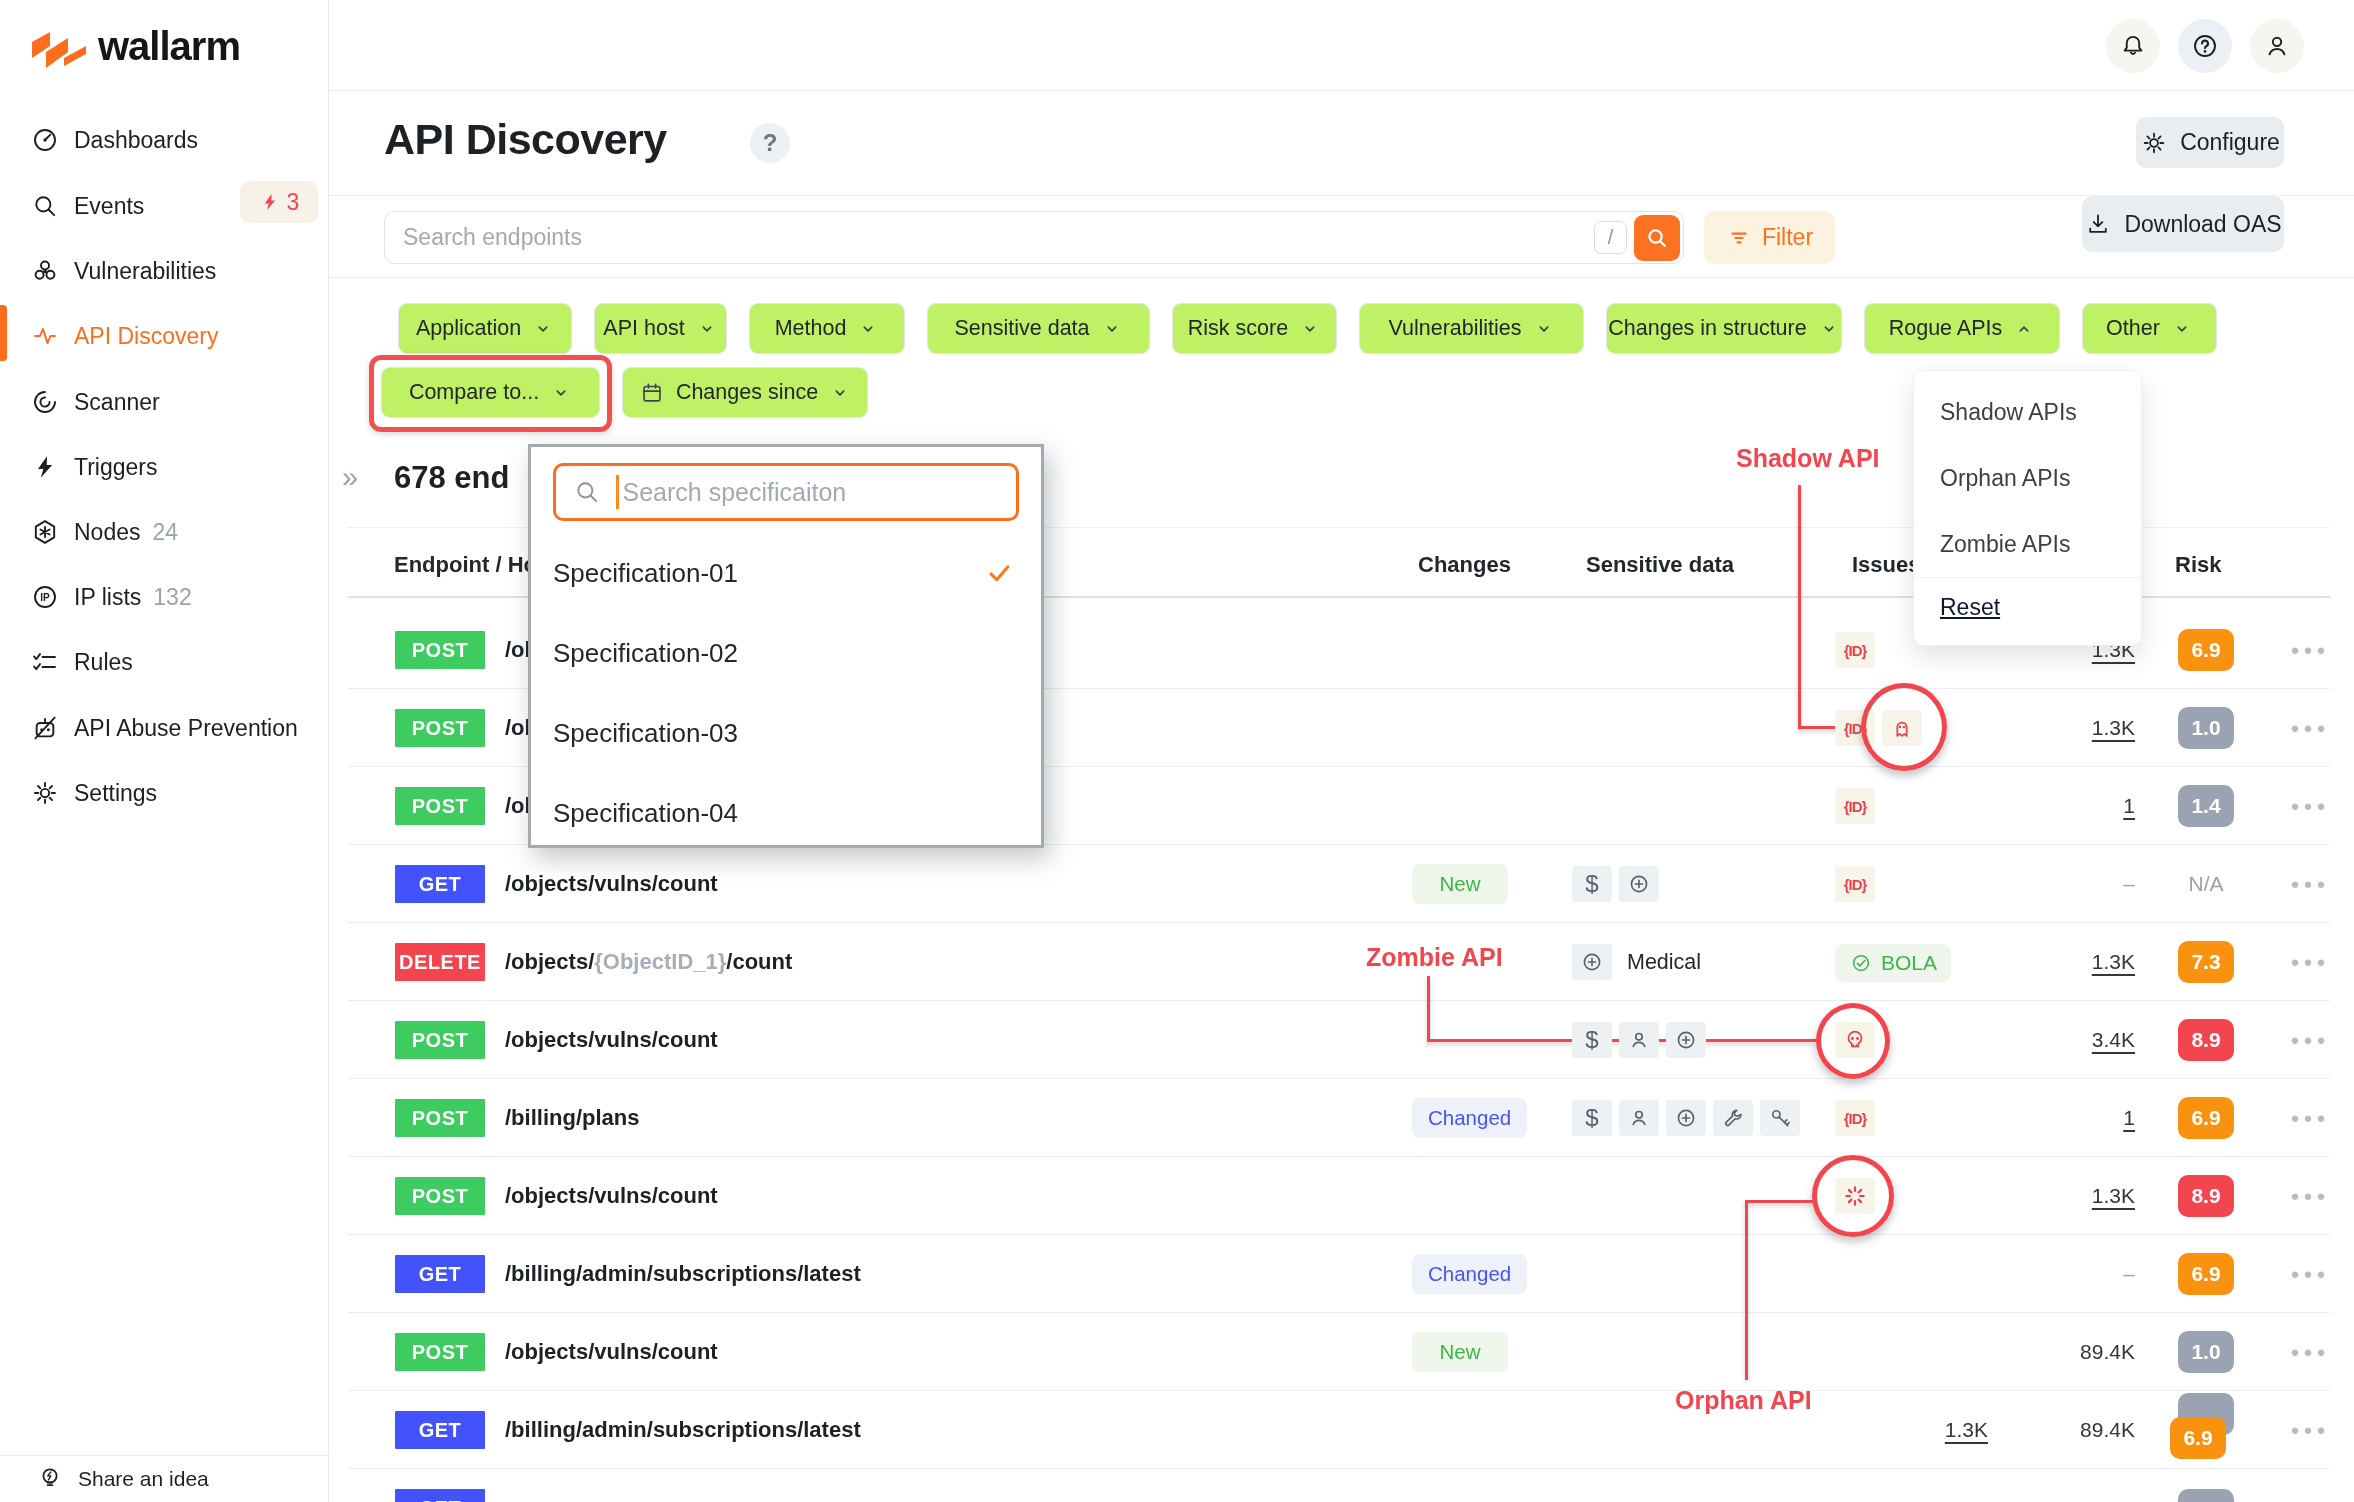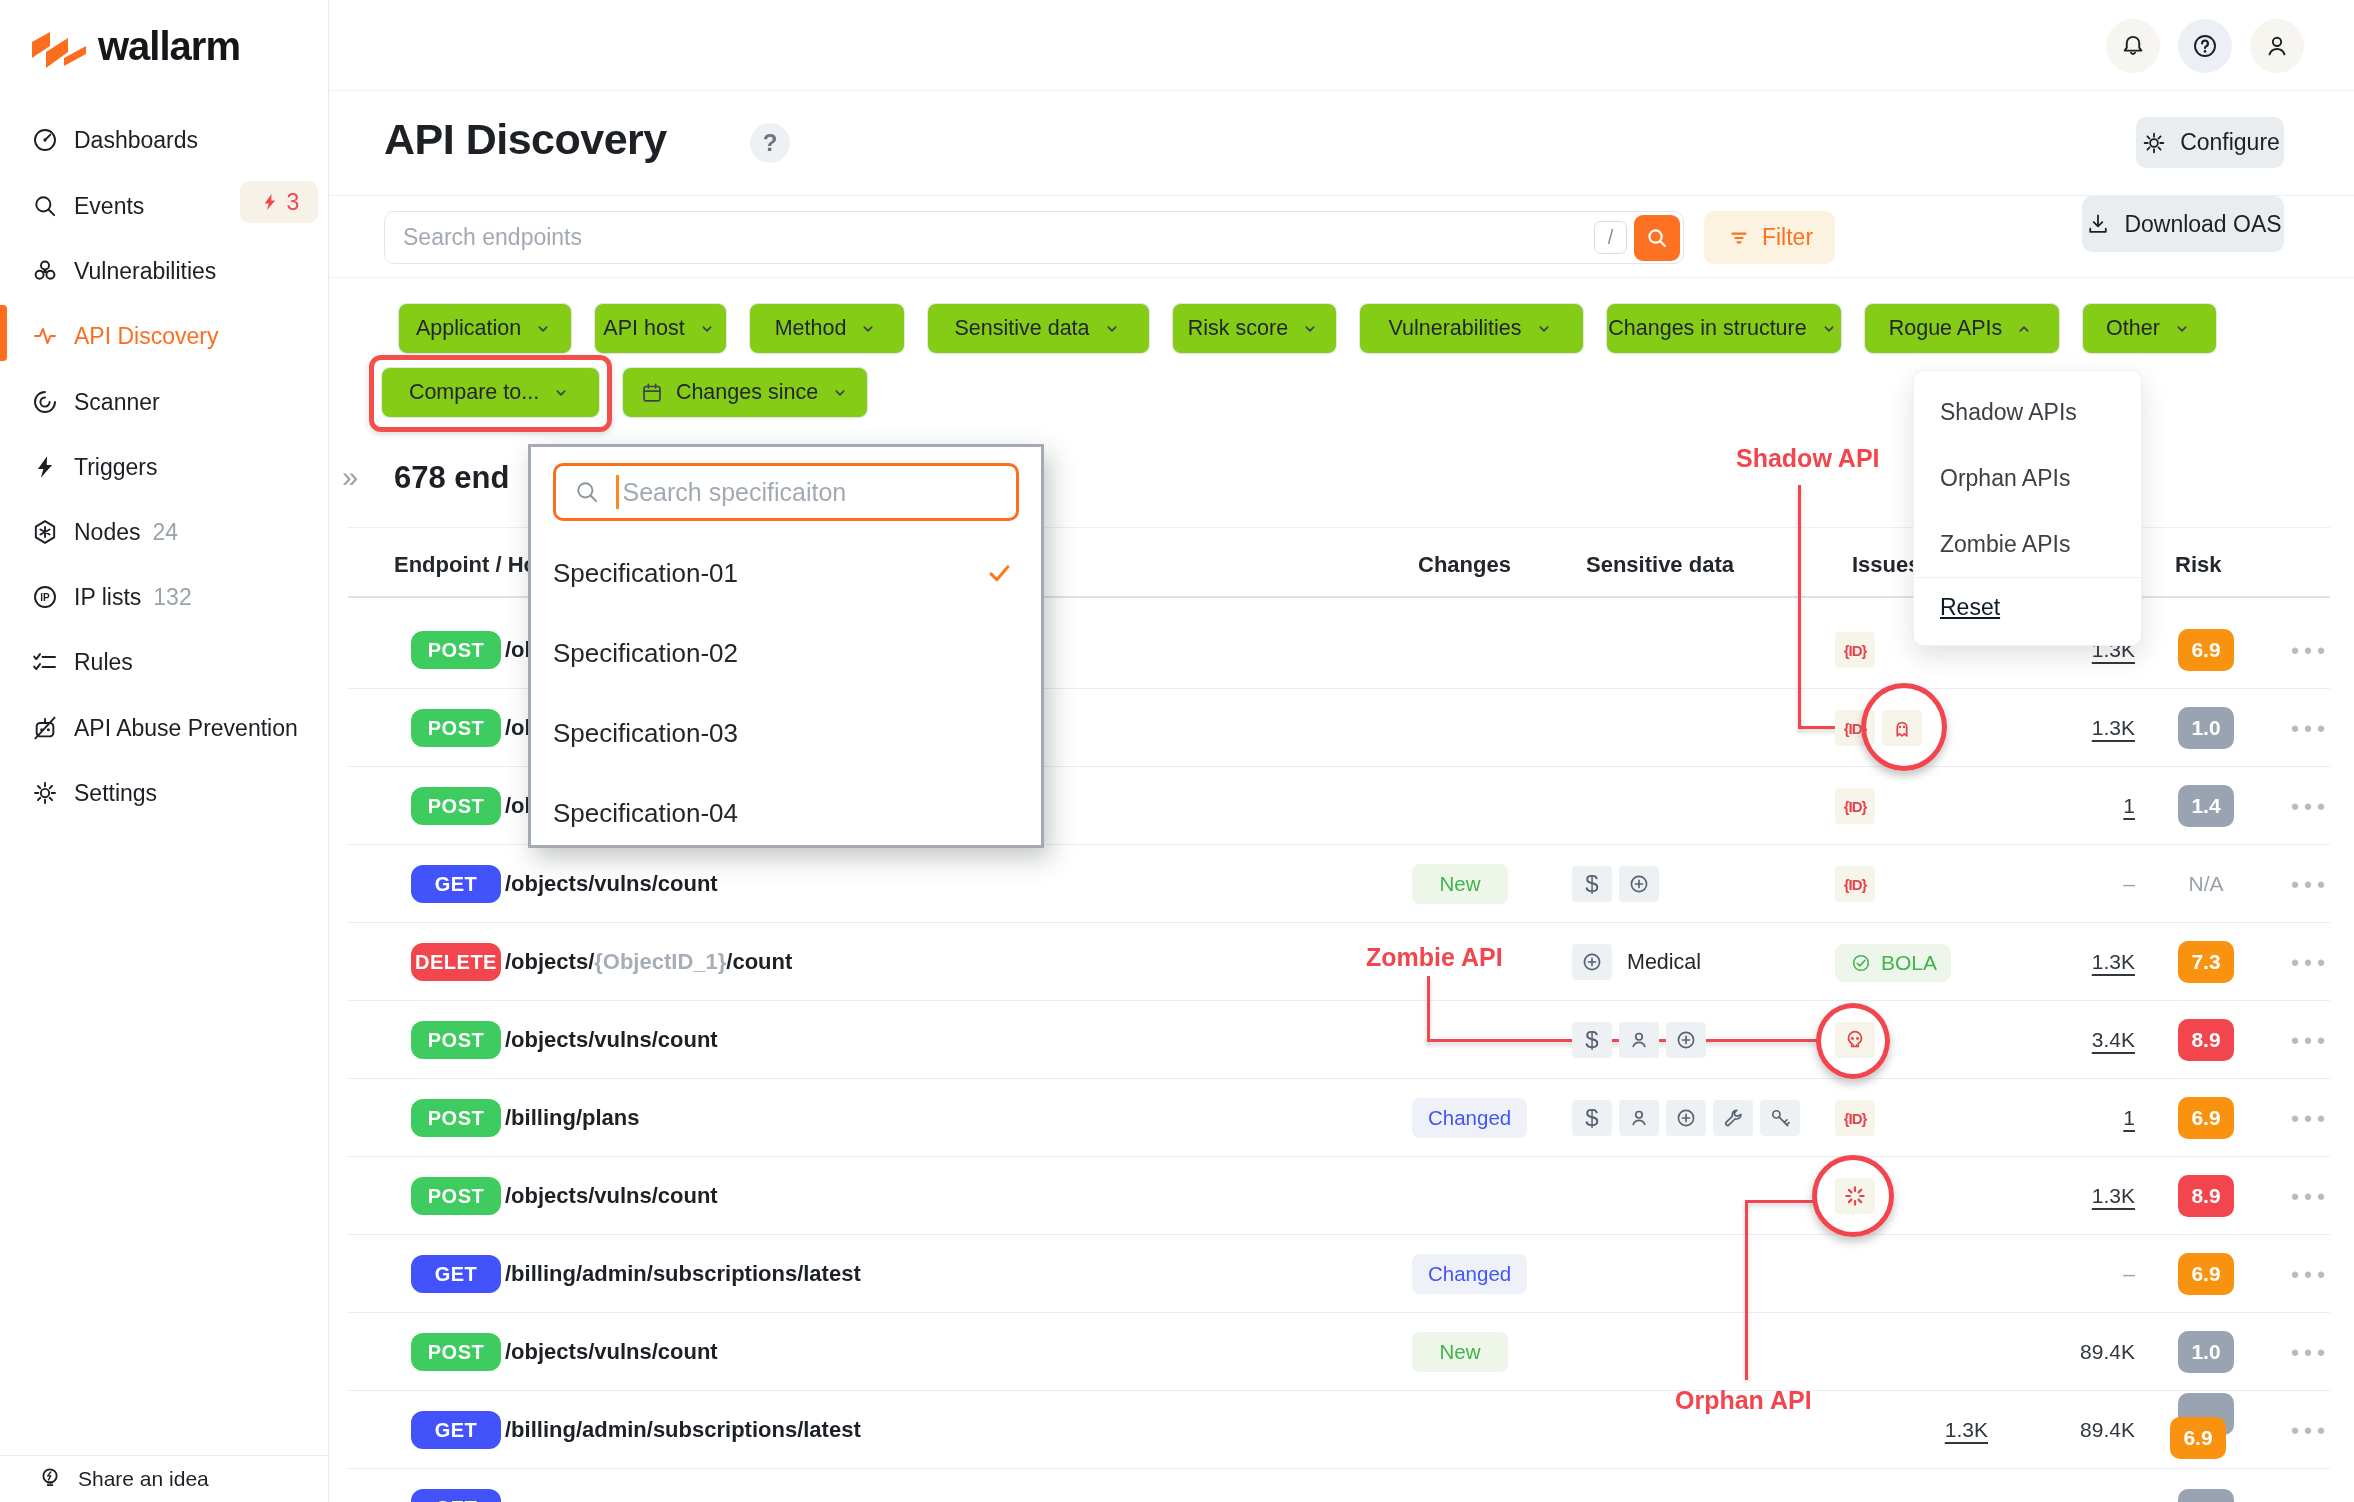--- a/index.html
+++ b/index.html
@@ -40,36 +40,36 @@
   #search-input { position:absolute; left:18px; top:0; width:1160px; height:50px; border:0; outline:0; font-size:23px; color:#1d2126; background:transparent; font-family:"Liberation Sans",sans-serif; }
   #search-input::placeholder { color:#a2a9b3; }
   .slash-key { position:absolute; right:56px; top:9px; width:33px; height:33px; border:1.5px solid #d9dde2; border-radius:7px; color:#8b939d; font-size:20px; display:flex; align-items:center; justify-content:center; }
   .search-btn { position:absolute; right:3px; top:3px; width:46px; height:46px; background:#fd7222; border-radius:9px; display:flex; align-items:center; justify-content:center; cursor:pointer; }
   .search-btn .ic { width:26px; height:26px; stroke:#fff; stroke-width:3; }
   #filter-btn { left:1704px; top:211px; width:131px; height:53px; background:#fbf3df; border-radius:10px; display:flex; align-items:center; justify-content:center; gap:10px; color:#fd7222; font-size:23px; cursor:pointer; }
   #filter-btn .ic { width:26px; height:26px; stroke:#fd7222; }
 
   
   .chip-row { position:absolute; display:flex; gap:22px; }
-  .chip { height:51px; background:#84cc16; border:1.5px solid #e2e6ea; border-radius:9px; display:flex; align-items:center; justify-content:center; gap:11px; font-size:21.5px; color:#23272c; cursor:pointer; }
+  .chip { height:51px; background:#bef264; border:1.5px solid #e2e6ea; border-radius:9px; display:flex; align-items:center; justify-content:center; gap:11px; font-size:21.5px; color:#23272c; cursor:pointer; }
   .chip .ic { width:22px; height:22px; stroke:#3c434b; }
   .chip .cal { width:26px; height:26px; }
   #compare-hl { left:369px; top:355px; width:243px; height:77px; border:5px solid #f2504d; border-radius:12px; z-index:15; box-shadow:0 2px 6px rgba(140,140,140,.35); pointer-events:none; }
 
   
   #rogue-dd { left:1913px; top:370px; width:229px; background:#fff; border:1px solid #eef0f3; border-radius:10px; box-shadow:0 10px 26px rgba(40,45,50,.14); z-index:20; padding:8px 0; }
   .dd-item { height:66px; display:flex; align-items:center; padding-left:26px; font-size:23px; color:#3c4046; cursor:pointer; }
   .dd-reset { height:60px; display:flex; align-items:center; padding-left:26px; font-size:23px; color:#0f172a; border-top:1px solid #eef0f3; cursor:pointer;text-decoration:underline; }
 
   
   .tbl-heading { left:394px; top:460px; font-size:31px; font-weight:bold; z-index:1; }
   .collapse { left:342px; top:461px; font-size:29px; color:#98a0aa; z-index:1; cursor:pointer; }
   .col-h { position:absolute; top:552px; font-size:22px; font-weight:bold; color:#23272c; z-index:1; }
   .row { position:absolute; left:348px; width:1982px; height:78px; border-bottom:1px solid #e9edf1; }
-  .mbadge { position:absolute; left:63px; top:20px; width:90px; height:38px; border-radius:12px; color:#fff; font-size:20px; font-weight:bold; letter-spacing:.5px; display:flex; align-items:center; justify-content:center; }
+  .mbadge { position:absolute; left:47px; top:20px; width:90px; height:38px; border-radius:1px; color:#fff; font-size:20px; font-weight:bold; letter-spacing:.5px; display:flex; align-items:center; justify-content:center; }
   .path { position:absolute; left:157px; top:26px; font-size:22px; font-weight:bold; color:#1d2126; white-space:nowrap; }
   .path .muted { color:#a8aeb7; }
   .chg { position:absolute; left:1064px; top:19px; min-width:96px; height:40px; border-radius:8px; font-size:20.5px; display:flex; align-items:center; justify-content:center; padding:0 16px; }
   .chg.new { background:#eef6ea; color:#3eb54a; }
   .chg.changed { background:#eef1f8; color:#4455f4; }
   .sens { position:absolute; left:1224px; top:21px; display:flex; gap:7px; align-items:center; }
   .cell-ic { width:40px; height:36px; border-radius:4px; background:#eef1f4; display:flex; align-items:center; justify-content:center; position:relative; z-index:5; }
   .cell-ic .ic { width:26px; height:26px; stroke:#596270; }
   .cell-ic .dollar { font-size:24px; color:#596270; font-family:"Liberation Sans",sans-serif; }
   .sens-lbl { font-size:21.5px; color:#23272c; margin-left:8px; }

